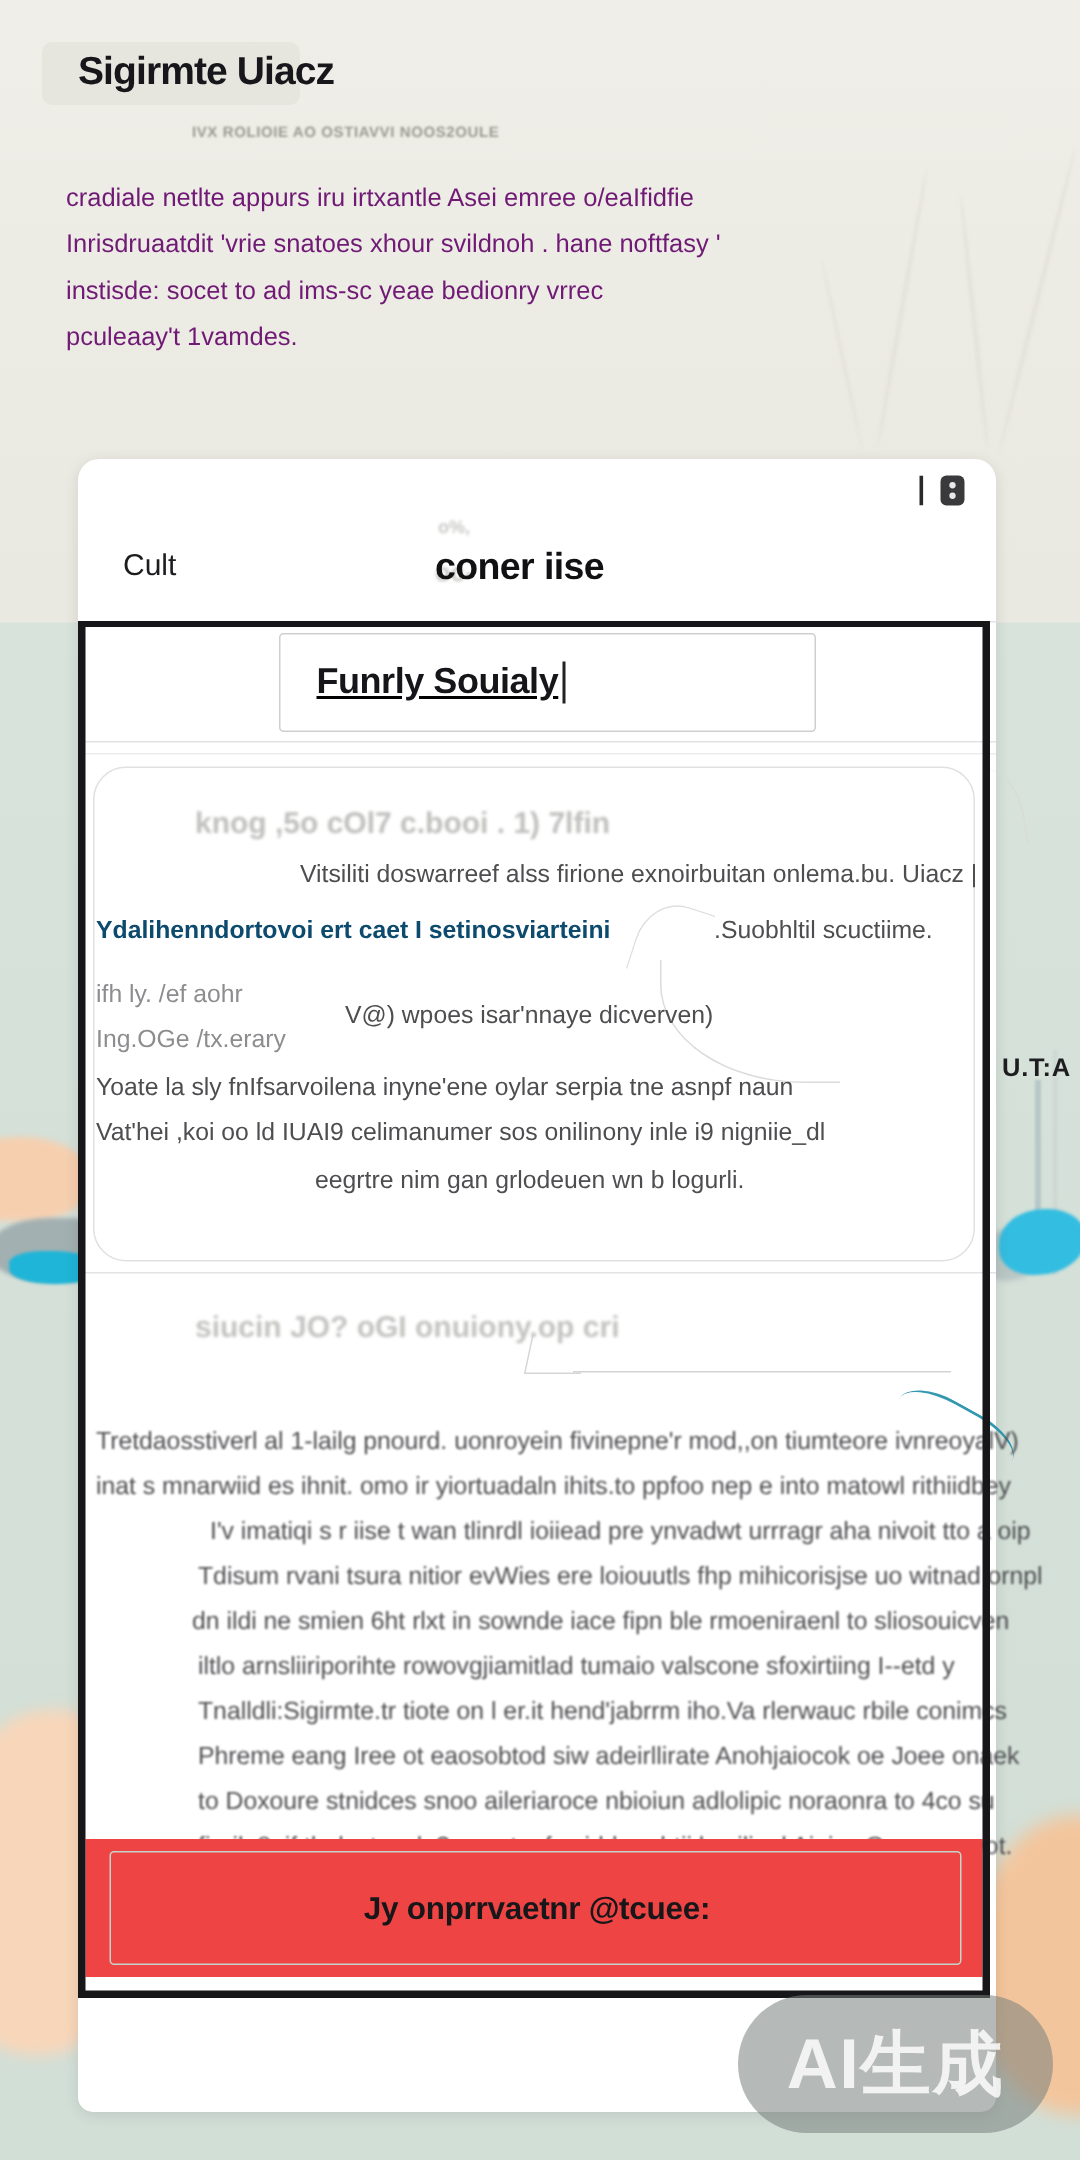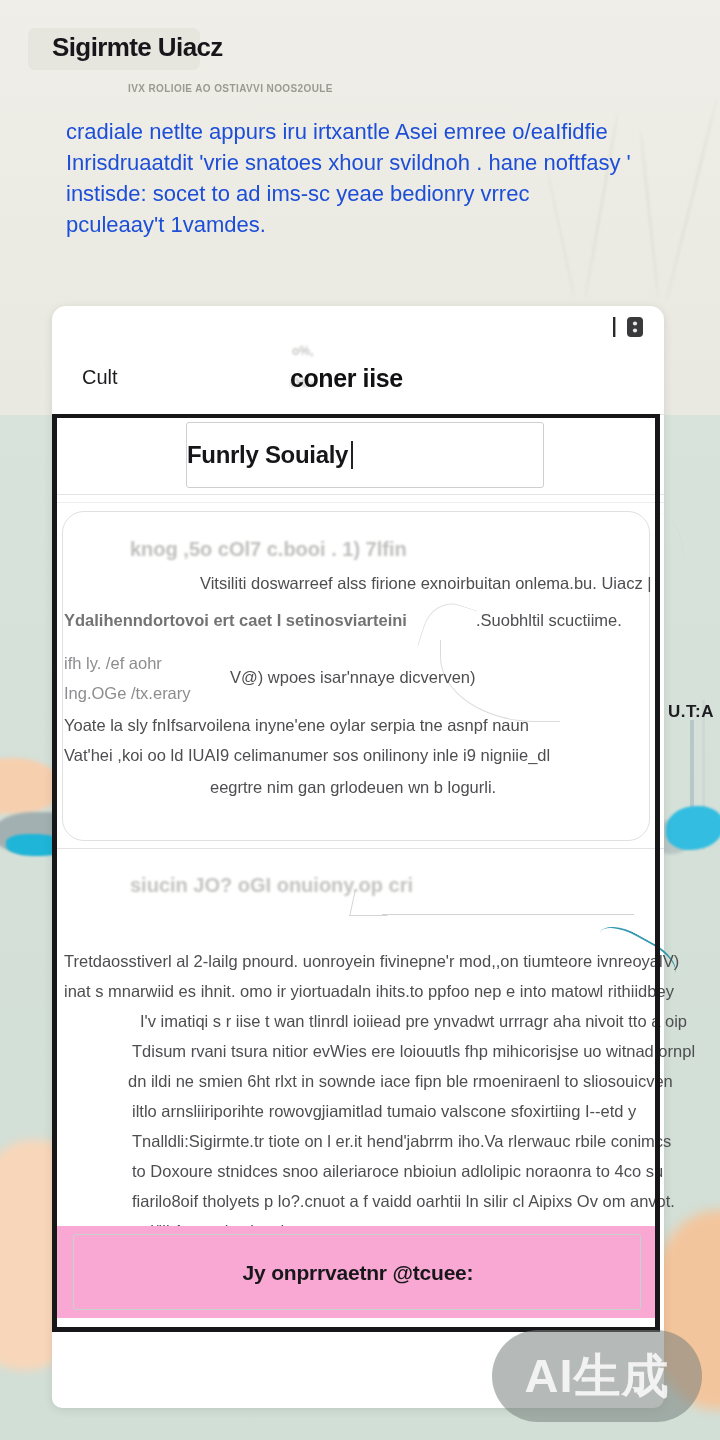--- a/index.html
+++ b/index.html
@@ -143,25 +143,25 @@
     width: 330px;
     font-size: 10px;
     font-weight: 700;
     color: #9a9a92;
     letter-spacing: .4px;
     white-space: nowrap;
     filter: blur(.55px);
   }
   #intro-paragraph {
     position: absolute;
-    left: 66px; top: 116px;
+    left: 44px; top: 116px;
     width: 600px;
-    font-size: 22px;
+    font-size: 17px;
     line-height: 31px;
-    color: #1d4ed8;
+    color: #701a75;
     filter: blur(.5px);
   }
   #intro-paragraph .ln { display: block; white-space: nowrap; }
 
   
   #app-card {
     position: absolute;
     left: 52px; top: 306px;
     width: 612px; height: 1102px;
     background: #ffffff;
@@ -243,20 +243,22 @@
   }
   #text-input {
     position: absolute;
     left: 134px; top: 6px;
     width: 358px; height: 66px;
     border: 1.6px solid #cfcfcf;
     border-radius: 3px;
     background: #fff;
     display: flex;
     align-items: center;
+    padding-left: 24px;
+    text-decoration: underline;
   }
   #text-input-value {
     font-size: 24px;
     font-weight: 600;
     color: #16161a;
     letter-spacing: -.3px;
     white-space: nowrap;
     filter: blur(.4px);
   }
   #text-caret {
@@ -291,21 +293,21 @@
     white-space: nowrap;
     filter: blur(1px);
   }
   .inner-line {
     position: absolute;
     font-size: 16.5px;
     color: #4e4e51;
     white-space: nowrap;
     filter: blur(.5px);
   }
-  .inner-line.bold { font-weight: 700; color: #737373; }
+  .inner-line.bold { font-weight: 700; color: #0c4a6e; }
   .inner-line.mute { color: #8d8d90; }
 
   
   #swoosh-a {
     position: absolute;
     left: 372px; top: 296px;
     width: 46px; height: 52px;
     border-left: 1.4px solid #d8d8d6;
     border-top: 1.4px solid #d8d8d6;
     border-radius: 60% 0 0 0;
@@ -379,21 +381,21 @@
     color: #4e4e51;
     white-space: nowrap;
     filter: blur(.55px);
   }
 
   
   #card-footer {
     position: absolute;
     left: 5px; top: 920px;
     width: 598px; height: 92px;
-    background: #f9a8d4;
+    background: #ef4444;
   }
   #footer-inner {
     position: absolute;
     left: 16px; top: 8px;
     width: 568px; height: 76px;
     border: 1px solid #c6d3cb;
     border-radius: 3px;
   }
   #footer-label {
     position: absolute;
@@ -525,27 +527,28 @@
   <div class="inner-line" style="left:158px; top:472px">eegrtre nim gan grlodeuen wn b logurli.</div>
 
   <div class="hr-light" style="top:542px"></div>
 
   <div id="section-heading">siucin JO? oGI onuiony.op cri</div>
   <div id="section-hook"></div>
   <div id="section-rule"></div>
   <div id="teal-accent"></div>
 
   <div id="body-block">
-    <span class="body-line" style="margin-left:12px">Tretdaosstiverl al  2-lailg pnourd. uonroyein fivinepne'r mod,,on tiumteore ivnreoyalV)</span>
+    <span class="body-line" style="margin-left:12px">Tretdaosstiverl al  1-lailg pnourd. uonroyein fivinepne'r mod,,on tiumteore ivnreoyalV)</span>
     <span class="body-line" style="margin-left:12px">inat s mnarwiid es ihnit. omo ir yiortuadaln ihits.to ppfoo nep e into matowl rithiidbey</span>
     <span class="body-line" style="margin-left:88px">I'v imatiqi s r iise  t wan tlinrdl ioiiead  pre ynvadwt urrragr aha nivoit tto a oip</span>
     <span class="body-line" style="margin-left:80px">Tdisum rvani tsura nitior evWies ere loiouutls fhp mihicorisjse uo witnad ornpl</span>
     <span class="body-line" style="margin-left:76px">dn ildi ne smien 6ht rlxt in sownde iace fipn ble rmoeniraenl to sliosouicven</span>
     <span class="body-line" style="margin-left:80px">iltlo arnsliiriporihte rowovgjiamitlad tumaio valscone sfoxirtiing I--etd y</span>
     <span class="body-line" style="margin-left:80px">Tnalldli:Sigirmte.tr tiote on l er.it hend'jabrrm iho.Va rlerwauc rbile conimcs</span>
+    <span class="body-line" style="margin-left:80px">Phreme eang Iree ot eaosobtod siw adeirllirate  Anohjaiocok oe Joee onaek</span>
     <span class="body-line" style="margin-left:80px">to  Doxoure stnidces snoo aileriaroce nbioiun adlolipic noraonra to 4co su</span>
     <span class="body-line" style="margin-left:80px">fiarilo8oif tholyets p lo?.cnuot a f vaidd oarhtii ln silir cl Aipixs    Ov om anvot.</span>
     <span class="body-line" style="margin-left:80px">,gti/lll Anae siatsite cigan,</span>
   </div>
 
   <div id="card-footer">
     <div id="footer-inner">
       <div id="footer-label">Jy onprrvaetnr @tcuee:</div>
     </div>
   </div>

